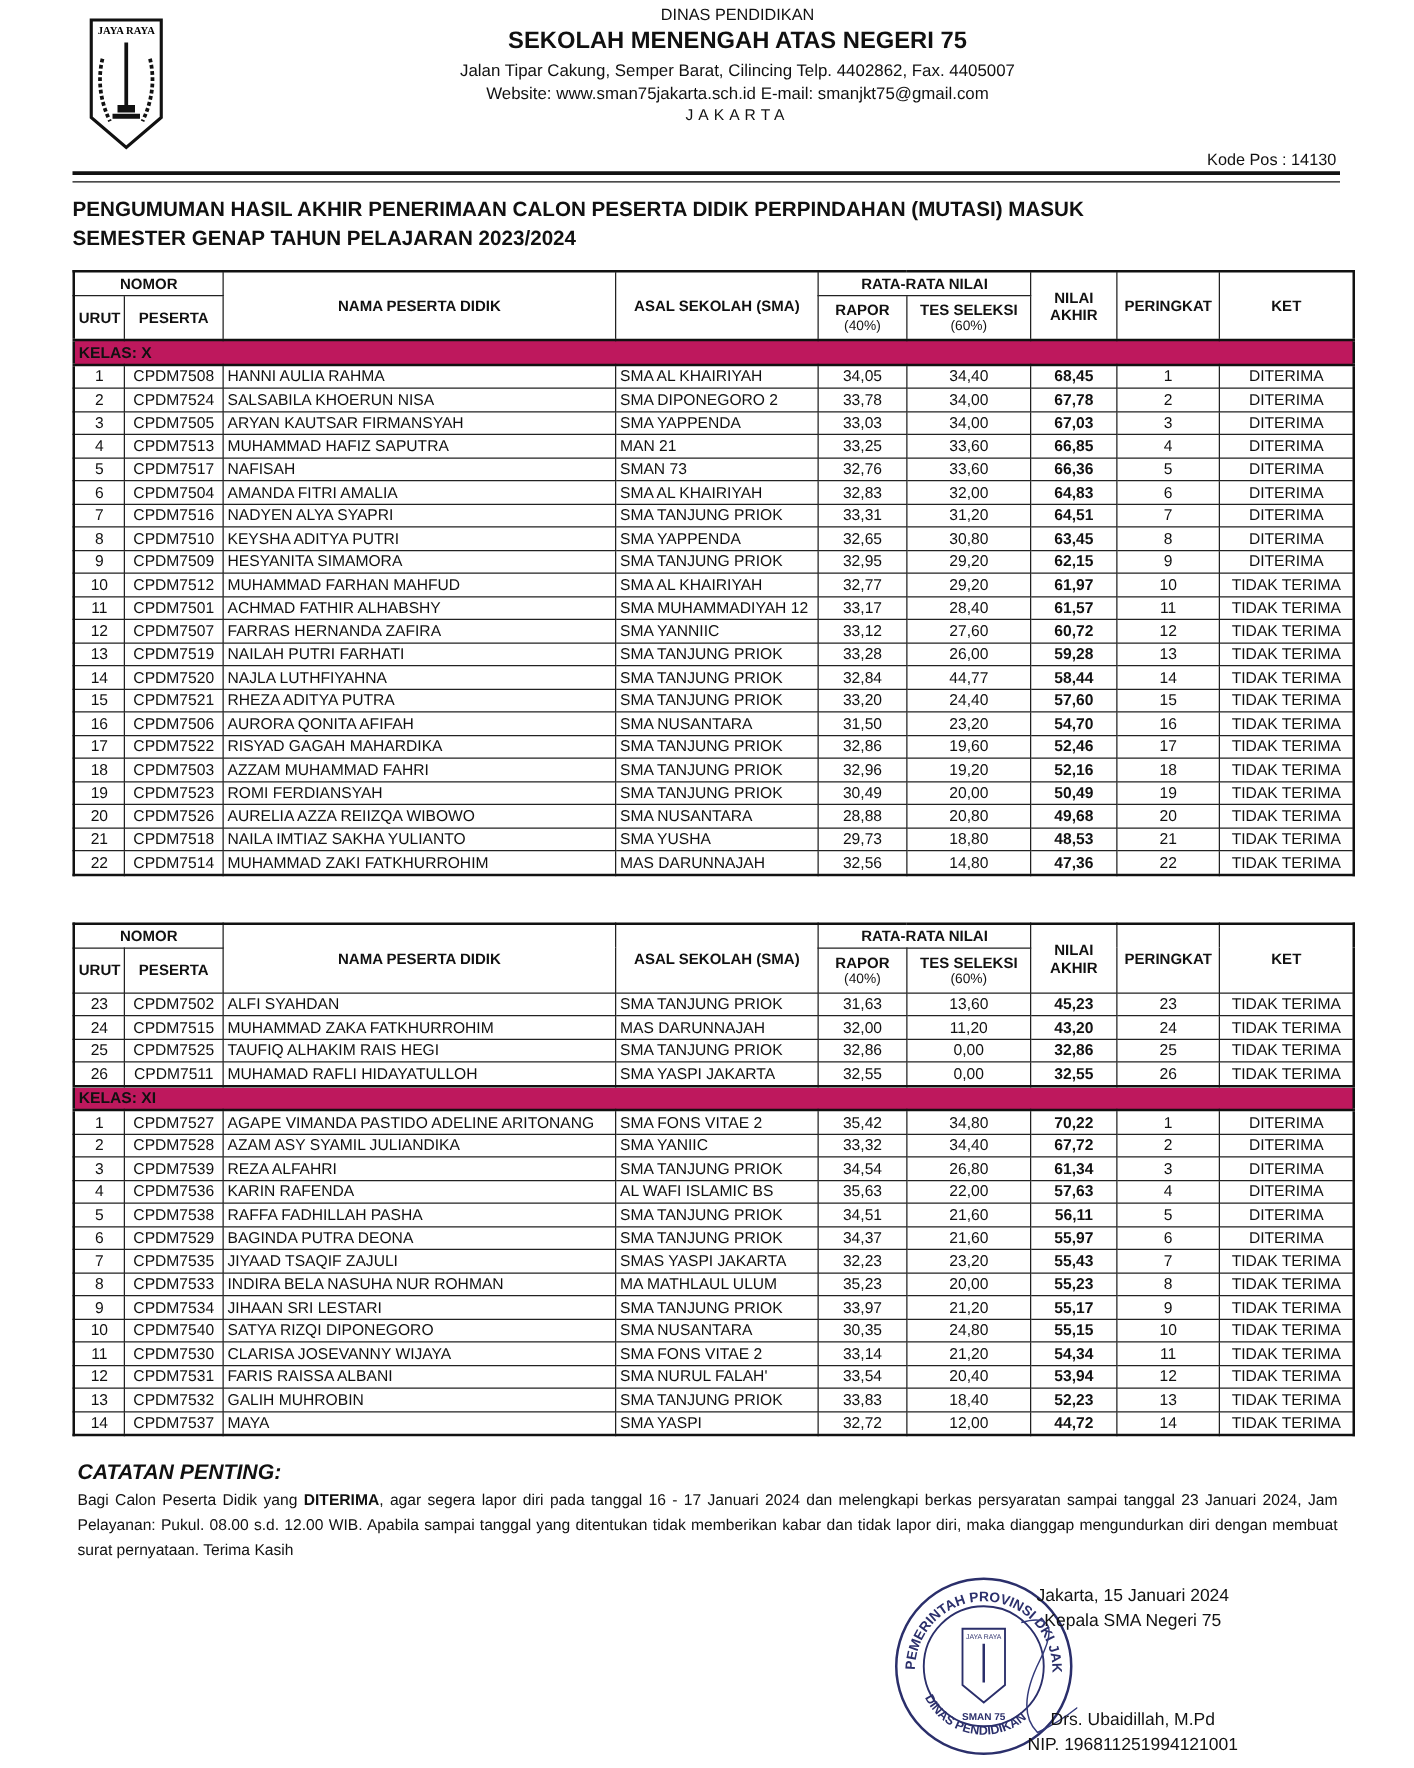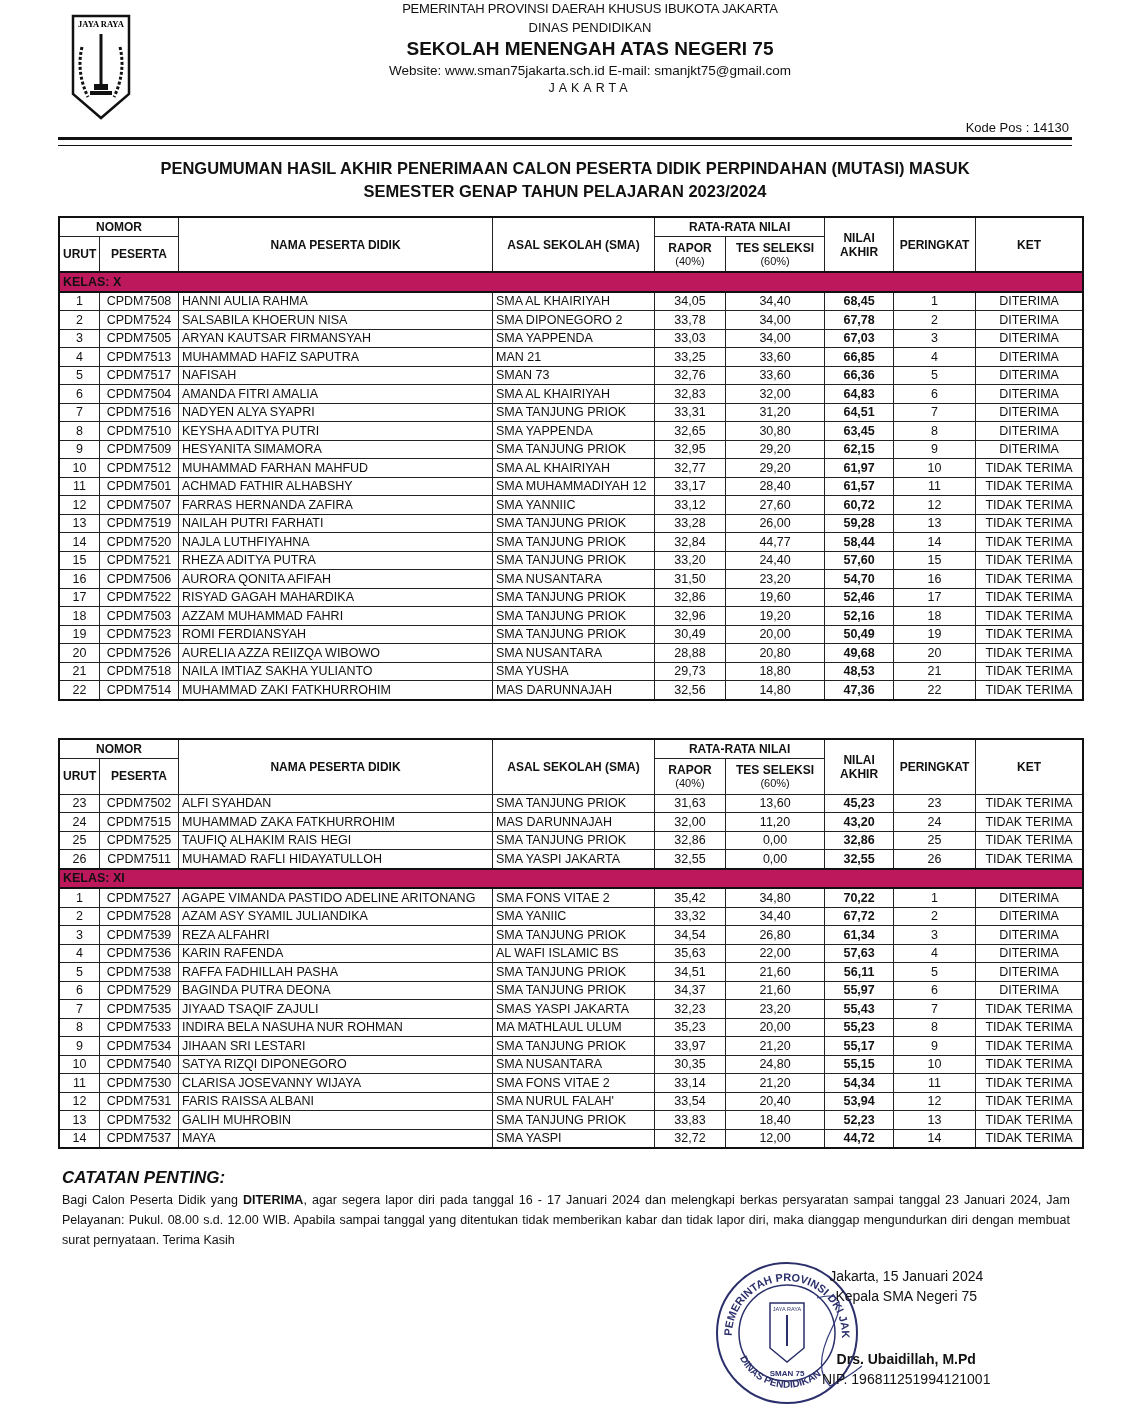--- a/index.html
+++ b/index.html
@@ -8,58 +8,58 @@
   .logo { position:absolute; left:70px; top:12px; width:62px; height:110px; }
   .lh-text { position:absolute; left:250px; width:680px; text-align:center; top:0; }
   .lh-line1 { font-size:13px; margin-top:1px; letter-spacing:-0.2px; }
   .lh-line2 { font-size:13px; margin-top:4px; }
   .lh-line3 { font-size:19px; font-weight:bold; margin-top:3px; }
   .lh-line4 { font-size:13.5px; margin-top:5px; }
   .lh-line5 { font-size:13.5px; margin-top:3px; }
   .lh-line6 { font-size:12.5px; margin-top:3px; letter-spacing:4px; }
   .kodepos { position:absolute; right:62px; top:120px; font-size:13px; }
   .rule { position:absolute; left:58px; width:1014px; top:137px; height:5px; border-top:3px solid #111; border-bottom:1px solid #111; }
-  .title { position:absolute; left:58px; width:1014px; top:157px; text-align:center; font-weight:bold; font-size:16.5px; line-height:23px; }
+  .title { position:absolute; left:58px; width:1014px; top:157px; font-weight:bold; font-size:16.5px; line-height:23px; }
 
   table.res { position:absolute; left:58px; width:1026px; border-collapse:collapse; table-layout:fixed; font-size:12.5px; }
   table.res td, table.res th { border:1px solid #222; padding:0 3px; height:17.5px; white-space:nowrap; overflow:hidden; }
   table.res th { font-weight:bold; font-size:12px; text-align:center; }
   table.res th .sub { display:block; font-weight:normal; font-size:11px; }
   table.res td.c { text-align:center; }
   table.res td.b { font-weight:bold; text-align:center; }
   table.res tr.kelas td { background:#be185d; font-weight:bold; border-top:2px solid #111; border-bottom:2px solid #111; }
   table.res { border:2px solid #111; }
   .t1 { top:216px; }
   .t2 { top:738px; }
 
   .note { position:absolute; left:62px; top:1168px; width:1008px; }
   .note-title { font-size:17px; font-weight:bold; font-style:italic; }
   .note-body { font-size:12.5px; line-height:20px; text-align:justify; margin-top:2px; }
 
   .sign { position:absolute; left:822px; top:1266px; font-size:14px; line-height:20px;text-align:center; }
-  .sign .name { font-weight:bold; margin-top:43px; }
+  .sign .name { font-weight:normal; margin-top:59px; }
   .stamp { position:absolute; left:712px; top:1258px; width:150px; height:150px; }
 </style>
 </head>
 <body>
 
 <div class="letterhead">
   <svg class="logo" viewBox="0 0 62 110">
     <path d="M3 4 H59 V82 L31 106 L3 82 Z" fill="#fff" stroke="#111" stroke-width="2.5"></path>
     <text x="31" y="15" font-size="8.5" text-anchor="middle" font-family="Liberation Serif, serif" font-weight="bold">JAYA RAYA</text>
     <line x1="31" y1="22" x2="31" y2="75" stroke="#111" stroke-width="3"></line>
     <rect x="24" y="72" width="14" height="6" fill="#111"></rect>
     <rect x="20" y="79" width="22" height="4" fill="#111"></rect>
     <path d="M12 35 Q6 60 18 85" fill="none" stroke="#111" stroke-width="3" stroke-dasharray="3 2"></path>
     <path d="M50 35 Q56 60 44 85" fill="none" stroke="#111" stroke-width="3" stroke-dasharray="3 2"></path>
   </svg>
   <div class="lh-text">
-    <div class="lh-line1">PEMERINTAH PROVINSI DAERAH KHUSUS IBUKOTA JAKARTA</div>
     <div class="lh-line2">DINAS PENDIDIKAN</div>
     <div class="lh-line3">SEKOLAH MENENGAH ATAS NEGERI 75</div>
+    <div class="lh-line4">Jalan Tipar Cakung, Semper Barat, Cilincing  Telp. 4402862, Fax. 4405007</div>
     <div class="lh-line5">Website: www.sman75jakarta.sch.id   E-mail: smanjkt75@gmail.com</div>
     <div class="lh-line6">JAKARTA</div>
   </div>
   <div class="kodepos">Kode Pos : 14130</div>
 </div>
 <div class="rule"></div>
 
 <div class="title">
   <div>PENGUMUMAN HASIL AKHIR PENERIMAAN CALON PESERTA DIDIK PERPINDAHAN (MUTASI) MASUK</div>
   <div>SEMESTER GENAP TAHUN PELAJARAN 2023/2024</div>

